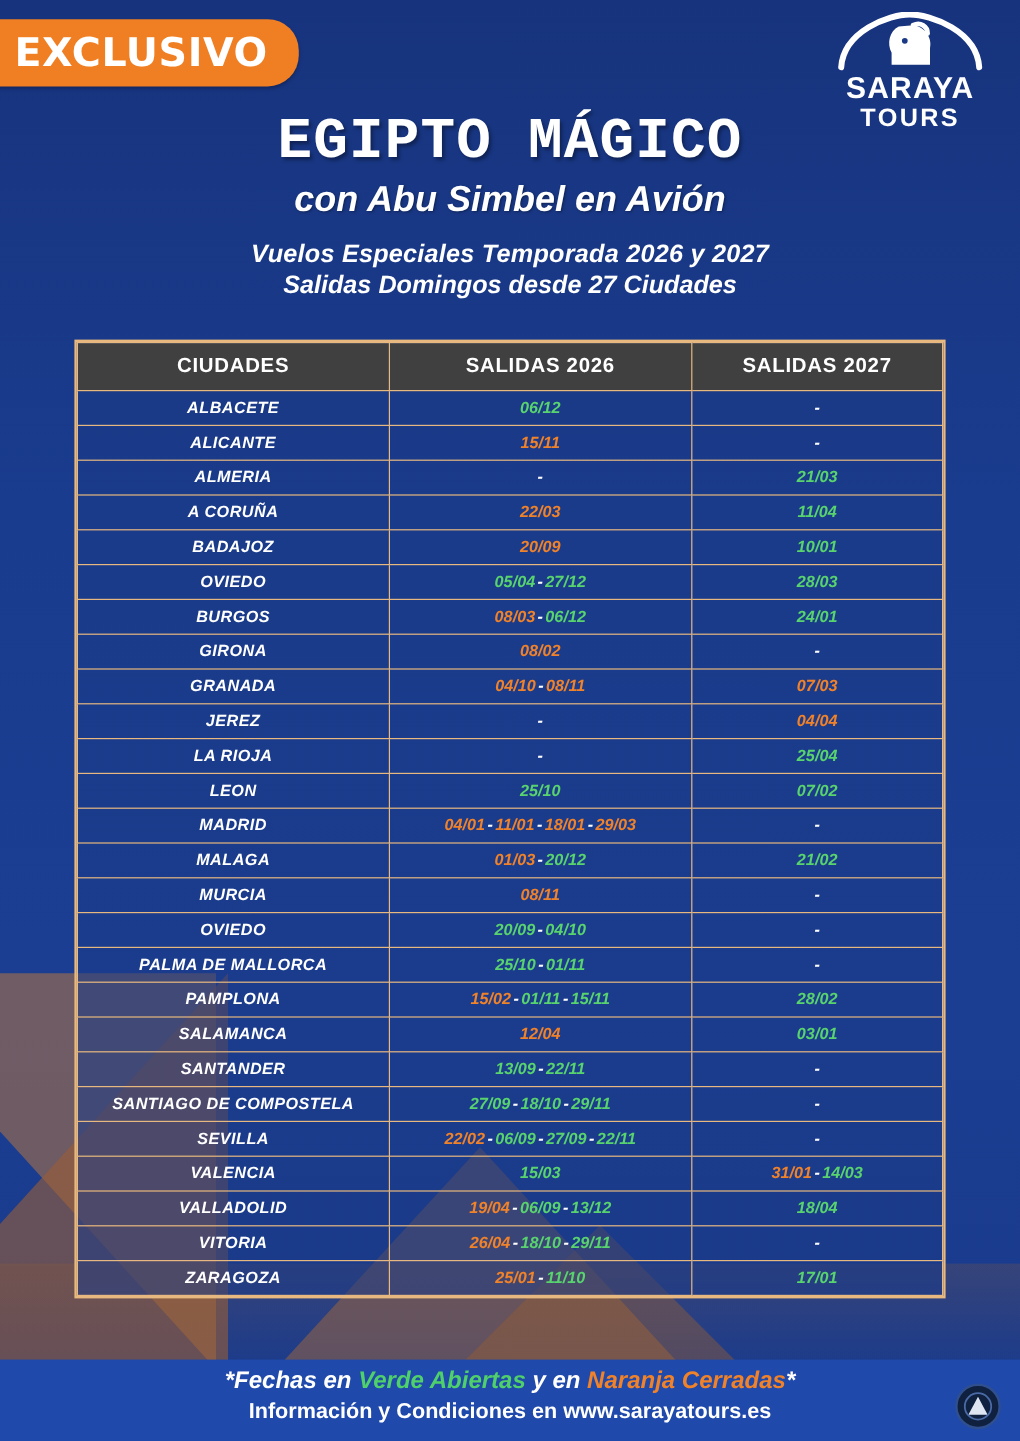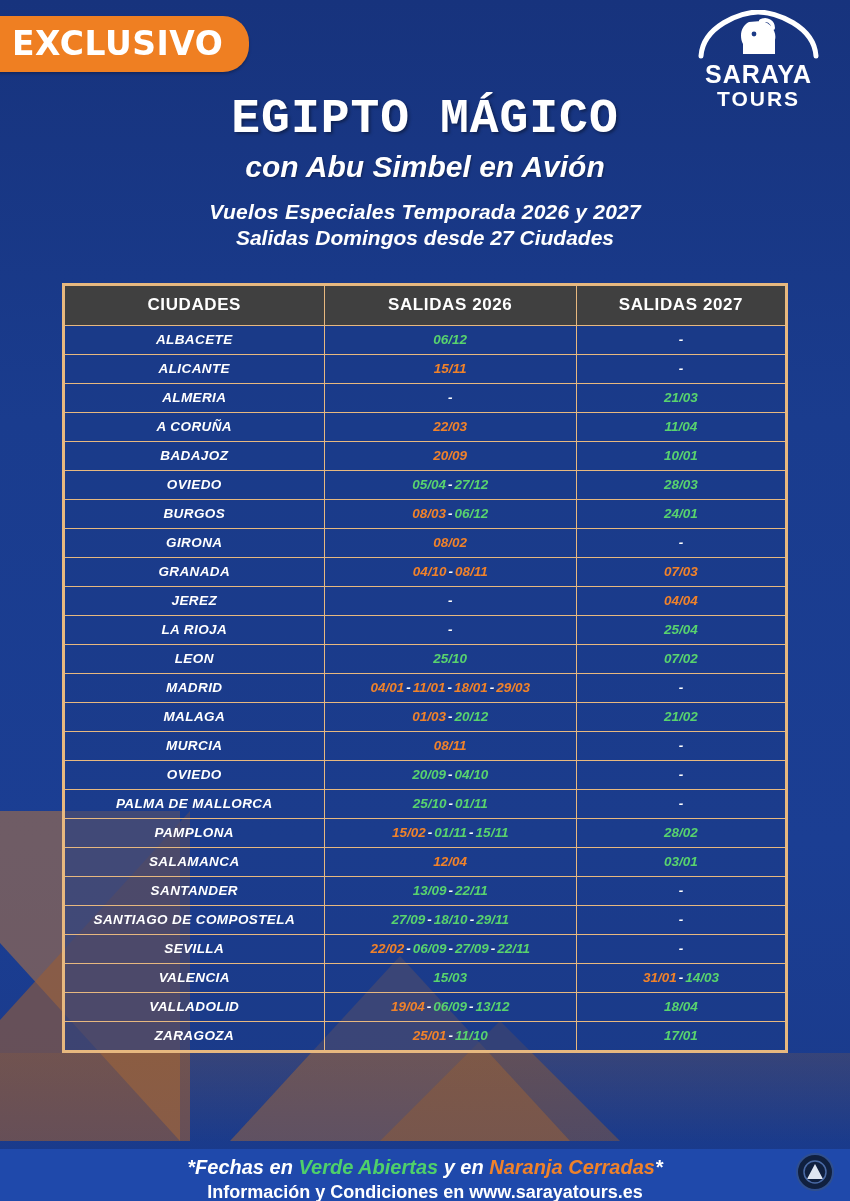--- a/index.html
+++ b/index.html
@@ -181,21 +181,21 @@
   .sep { color: #ffffff; font-weight: bold; padding: 0 2px; }
   .g { color: #58d36e; }
   .o { color: #f0822a; }
   .n { color: #ffffff; }
 
   
   .footer {
     position: absolute;
     left: 0; right: 0;
     bottom: 0;
-    height: 52px;
+    height: 68px;
     background: #1f49ab;
     text-align: center;
     color: #ffffff;
   }
   .footer-1 {
     font-size: 20px;
     font-weight: bold;
     font-style: italic;
     padding-top: 7px;
   }
@@ -382,20 +382,25 @@
           <td class="city">VALENCIA</td>
           <td><span class="g">15/03</span></td>
           <td><span class="o">31/01</span><span class="sep">-</span><span class="g">14/03</span></td>
         </tr>
         <tr>
           <td class="city">VALLADOLID</td>
           <td><span class="o">19/04</span><span class="sep">-</span><span class="g">06/09</span><span class="sep">-</span><span class="g">13/12</span></td>
           <td><span class="g">18/04</span></td>
         </tr>
         <tr>
+          <td class="city">VITORIA</td>
+          <td><span class="o">26/04</span><span class="sep">-</span><span class="g">18/10</span><span class="sep">-</span><span class="g">29/11</span></td>
+          <td><span class="n">-</span></td>
+        </tr>
+        <tr>
           <td class="city">ZARAGOZA</td>
           <td><span class="o">25/01</span><span class="sep">-</span><span class="g">11/10</span></td>
           <td><span class="g">17/01</span></td>
         </tr>
       </tbody>
   </table>
 </div>
 
 <div class="footer">
   <div class="footer-1">

